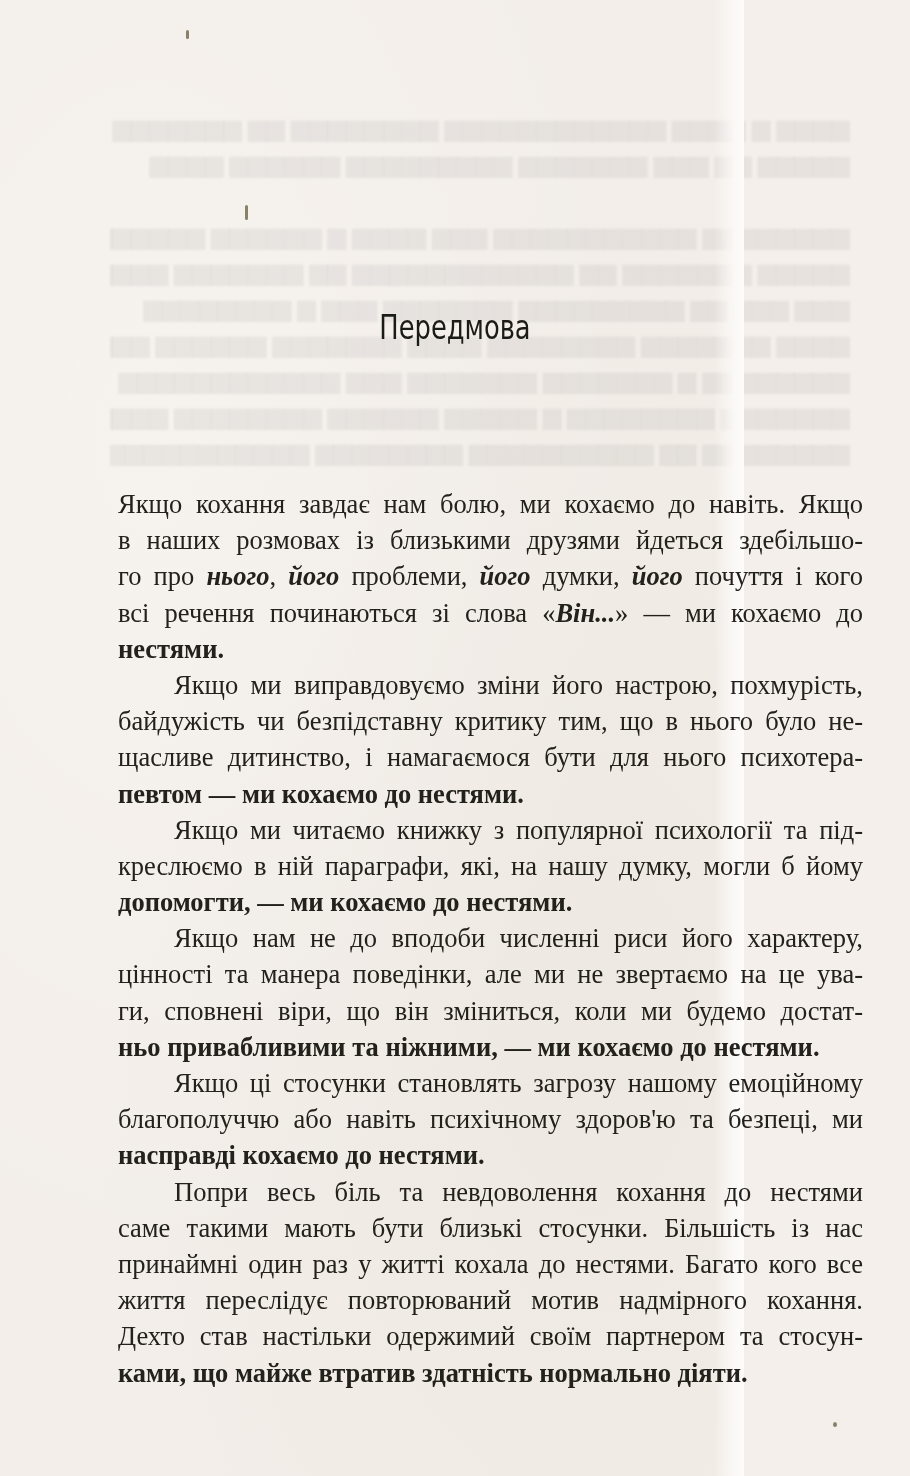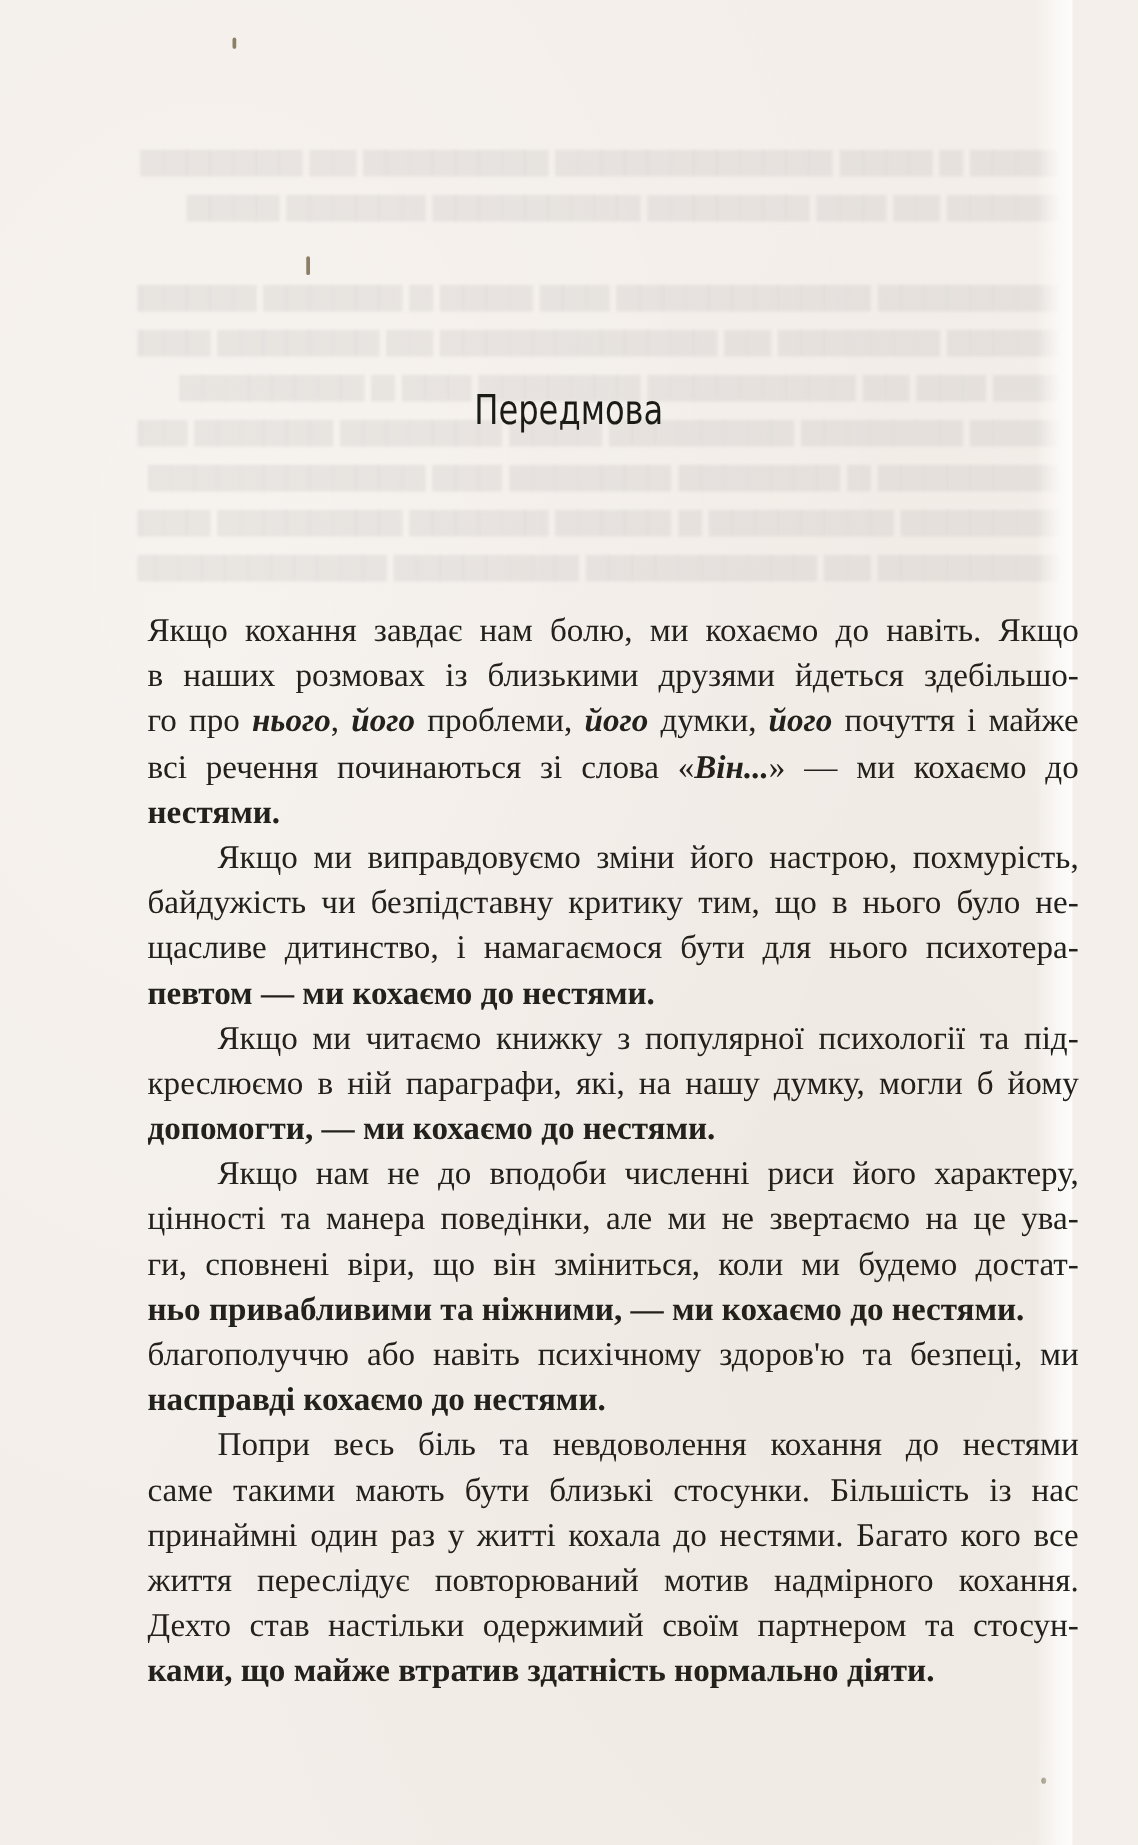--- a/index.html
+++ b/index.html
@@ -9,21 +9,21 @@
     body {
       width: 910px;
       height: 1476px;
       overflow: hidden;
       background: #f4efea;
       position: relative;
     }
     .page {
       position: absolute;
       left: 0; top: 0;
-      width: 858px;
+      width: 744px;
       height: 1476px;
       background:
         radial-gradient(ellipse at 20% 30%, rgba(255,255,255,0.25), rgba(255,255,255,0) 60%),
         radial-gradient(ellipse at 80% 70%, rgba(230,222,214,0.35), rgba(230,222,214,0) 60%),
         #f3eee9;
     }
     .page-edge {
       position: absolute;
       right: 0; top: 0;
       width: 30px;
@@ -116,21 +116,21 @@
   <div class="speck" style="left:833px; top:1422px; width:4px; height:5px; border-radius:50%;"></div>
 
   <div class="page-edge"></div>
 
   <h1 class="heading">Передмова</h1>
 
   <div class="body-text" id="body-text">
       <div>
         <span class="line"><span>Якщо кохання завдає нам болю, ми кохаємо до навіть. Якщо</span></span>
         <span class="line"><span>в наших розмовах із близькими друзями йдеться здебільшо-</span></span>
-        <span class="line"><span>го про </span><span class="seg-italic">нього</span><span>, </span><span class="seg-italic">його</span><span> проблеми, </span><span class="seg-italic">його</span><span> думки, </span><span class="seg-italic">його</span><span> почуття і майже</span></span>
+        <span class="line"><span>го про </span><span class="seg-italic">нього</span><span>, </span><span class="seg-italic">його</span><span> проблеми, </span><span class="seg-italic">його</span><span> думки, </span><span class="seg-italic">його</span><span> почуття і кого</span></span>
         <span class="line"><span>всі речення починаються зі слова «</span><span class="seg-italic">Він...</span><span>» — ми кохаємо до</span></span>
         <span class="line last"><span>нестями.</span></span>
       </div>
       <div>
         <span class="line indent"><span>Якщо ми виправдовуємо зміни його настрою, похмурість,</span></span>
         <span class="line"><span>байдужість чи безпідставну критику тим, що в нього було не-</span></span>
         <span class="line"><span>щасливе дитинство, і намагаємося бути для нього психотера-</span></span>
         <span class="line last"><span>певтом — ми кохаємо до нестями.</span></span>
       </div>
       <div>
@@ -138,20 +138,21 @@
         <span class="line"><span>креслюємо в ній параграфи, які, на нашу думку, могли б йому</span></span>
         <span class="line last"><span>допомогти, — ми кохаємо до нестями.</span></span>
       </div>
       <div>
         <span class="line indent"><span>Якщо нам не до вподоби численні риси його характеру,</span></span>
         <span class="line"><span>цінності та манера поведінки, але ми не звертаємо на це ува-</span></span>
         <span class="line"><span>ги, сповнені віри, що він зміниться, коли ми будемо достат-</span></span>
         <span class="line last"><span>ньо привабливими та ніжними, — ми кохаємо до нестями.</span></span>
       </div>
       <div>
+        <span class="line indent"><span>Якщо ці стосунки становлять загрозу нашому емоційному</span></span>
         <span class="line"><span>благополуччю або навіть психічному здоров'ю та безпеці, ми</span></span>
         <span class="line last"><span>насправді кохаємо до нестями.</span></span>
       </div>
       <div>
         <span class="line indent"><span>Попри весь біль та невдоволення кохання до нестями</span></span>
         <span class="line"><span>саме такими мають бути близькі стосунки. Більшість із нас</span></span>
         <span class="line"><span>принаймні один раз у житті кохала до нестями. Багато кого все</span></span>
         <span class="line"><span>життя переслідує повторюваний мотив надмірного кохання.</span></span>
         <span class="line"><span>Дехто став настільки одержимий своїм партнером та стосун-</span></span>
         <span class="line last"><span>ками, що майже втратив здатність нормально діяти.</span></span>

